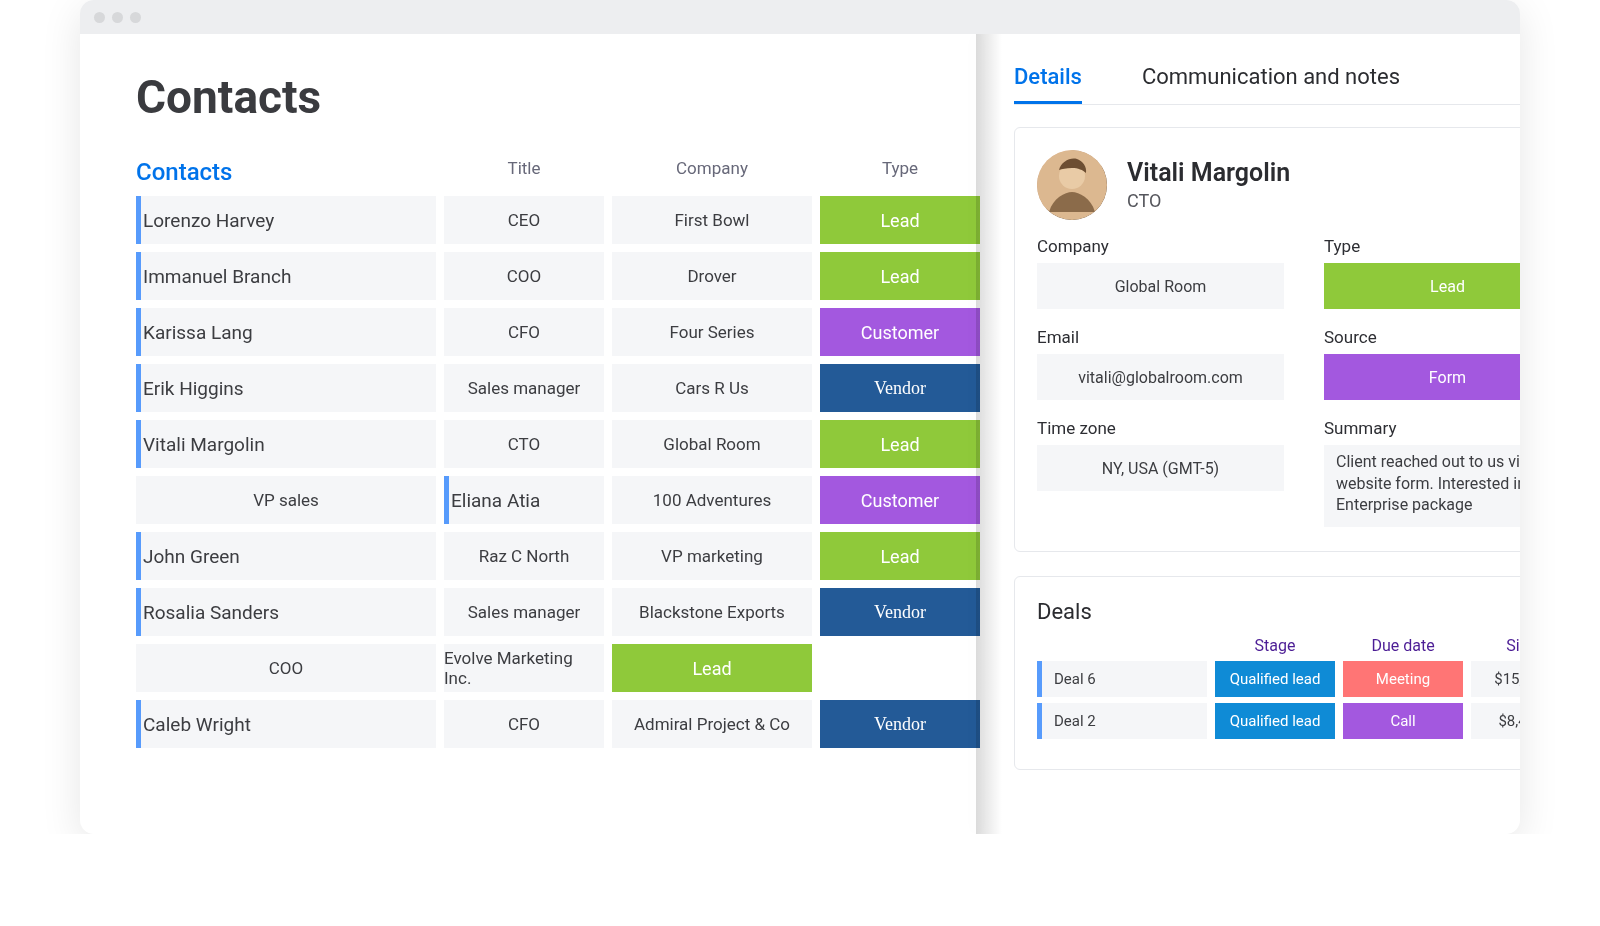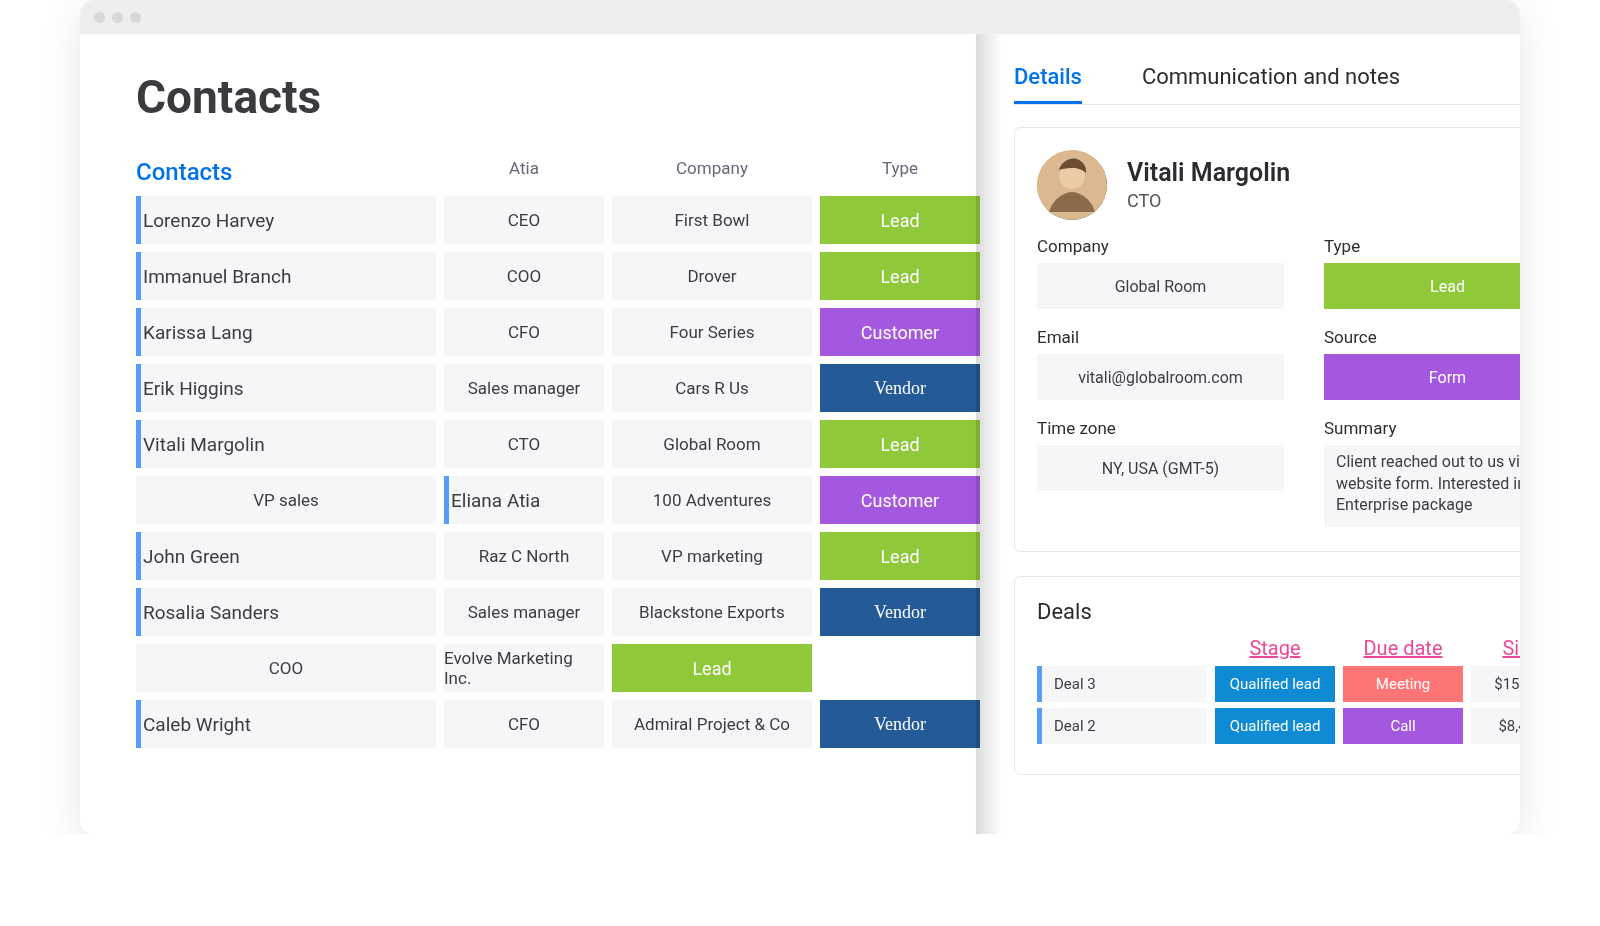--- a/index.html
+++ b/index.html
@@ -49,21 +49,21 @@
   .ptitle{font-size:18px;color:#55565c;margin-top:4px;}
   .detail-grid{display:grid;grid-template-columns:1fr 1fr;gap:18px 40px;}
   .det label{display:block;font-size:17px;color:#2d2e33;margin-bottom:7px;}
   .val{background:var(--soft);min-height:34px;display:flex;align-items:center;justify-content:center;padding:6px 12px;font-size:16px;color:#3c3d41;border-radius:0;}
   .pill{color:#fff;justify-content:center;}
   .pill.lead{background:#8fc93a;}
   .pill.form{background:#a358df;}
   .summary{justify-content:flex-start;align-items:flex-start;text-align:left;line-height:1.35;min-height:70px;}
   
   .deals-head{display:grid;grid-template-columns: 170px 120px 120px 100px;gap:0 8px;margin:4px 0 6px 0;}
-  .deals-head .dh{font-size:20px;color:#ec4899;text-align:center;text-decoration:underline;}
+  .deals-head .dh{font-size:16px;color:#4c1d95;text-align:center;}
   .deals-title{font-size:22px;margin:0 0 12px 0;color:#2b2c30;}
   .drow{display:grid;grid-template-columns: 170px 120px 120px 100px;gap:0 8px;margin-bottom:6px;}
   .dcell{background:var(--soft);height:36px;display:flex;align-items:center;justify-content:center;font-size:15px;color:#3c3d41;}
   .dcell.dname{justify-content:flex-start;padding-left:12px;border-left:5px solid var(--accent-blue);}
   .dcell.stage{background:#0f8bd6;color:#fff;}
   .dcell.due-meet{background:#ff7575;color:#fff;}
   .dcell.due-call{background:#a358df;color:#fff;}
 </style>
 </head>
 <body>
@@ -74,21 +74,21 @@
     <div class="dot"></div>
     <div class="dot"></div>
   </div>
   <div class="app">
 
     <div class="left">
       <h1 class="page">Contacts</h1>
 
       <div class="head-row">
         <div class="group-title">Contacts</div>
-        <div class="col-head">Atia</div>
+        <div class="col-head">Title</div>
         <div class="col-head">Company</div>
         <div class="col-head">Type</div>
       </div>
 
       <div id="rows">
           <div class="row">
             <div class="cell name">Lorenzo Harvey</div>
             <div class="cell">CEO</div>
             <div class="cell">First Bowl</div>
             <div class="cell badge b-lead">Lead</div>
@@ -203,21 +203,21 @@
       <div class="card">
         <div class="deals-title">Deals</div>
         <div class="deals-head">
           <div></div>
           <div class="dh">Stage</div>
           <div class="dh">Due date</div>
           <div class="dh">Size</div>
         </div>
         <div id="deal-rows">
             <div class="drow">
-              <div class="dcell dname">Deal 3</div>
+              <div class="dcell dname">Deal 6</div>
               <div class="dcell stage">Qualified lead</div>
               <div class="dcell due-meet">Meeting</div>
               <div class="dcell">$15,000</div>
             </div>
             <div class="drow">
               <div class="dcell dname">Deal 2</div>
               <div class="dcell stage">Qualified lead</div>
               <div class="dcell due-call">Call</div>
               <div class="dcell">$8,400</div>
             </div>

